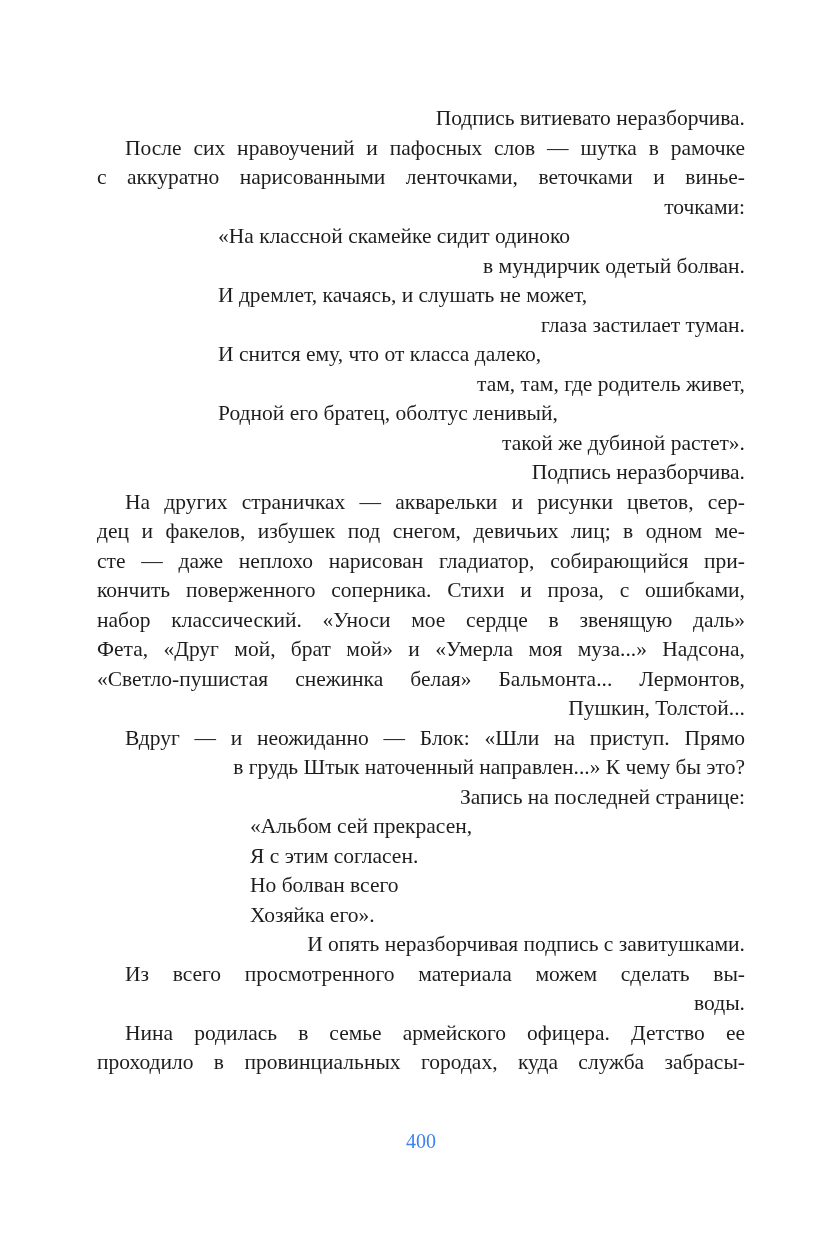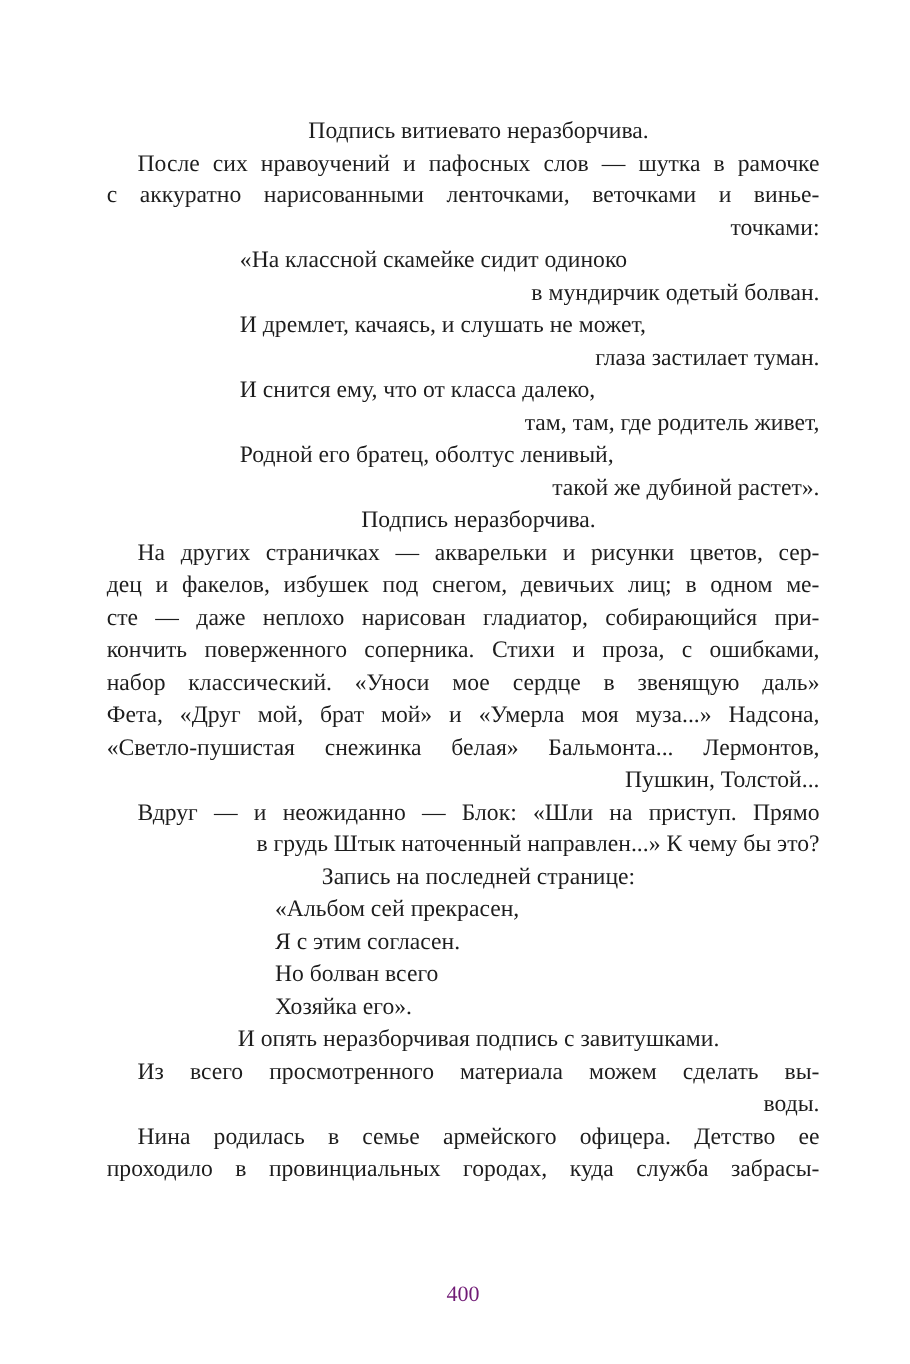--- a/index.html
+++ b/index.html
@@ -31,21 +31,21 @@
   }
   
   .line.first {
     text-indent: 28px;
     text-align: justify;
     text-align-last: justify;
   }
   
   .line.first-left {
     text-indent: 28px;
-    text-align: center;
+    text-align: right;
   }
   
   .line.body {
     text-align: justify;
     text-align-last: justify;
   }
   
   .line.body-left {
     text-align: right;
   }
@@ -55,22 +55,21 @@
   
   .line.verse2  { padding-left: 153px; }
 
   .page-number {
     position: absolute;
     left: 97px;
     width: 648px;
     top: 1130px;
     text-align: center;
     font-size: 20px;
-    color: #701a75;
-    margin-top: 36px;
+    color: #3b82f6;
   }
 </style>
 </head>
 <body>
 
 <div class="page">
   <div class="text-block" id="text-block">
       <div class="line first-left">Подпись витиевато неразборчива.</div>
       <div class="line first">После сих нравоучений и пафосных слов — шутка в рамочке</div>
       <div class="line body">с аккуратно нарисованными ленточками, веточками и винье-</div>

